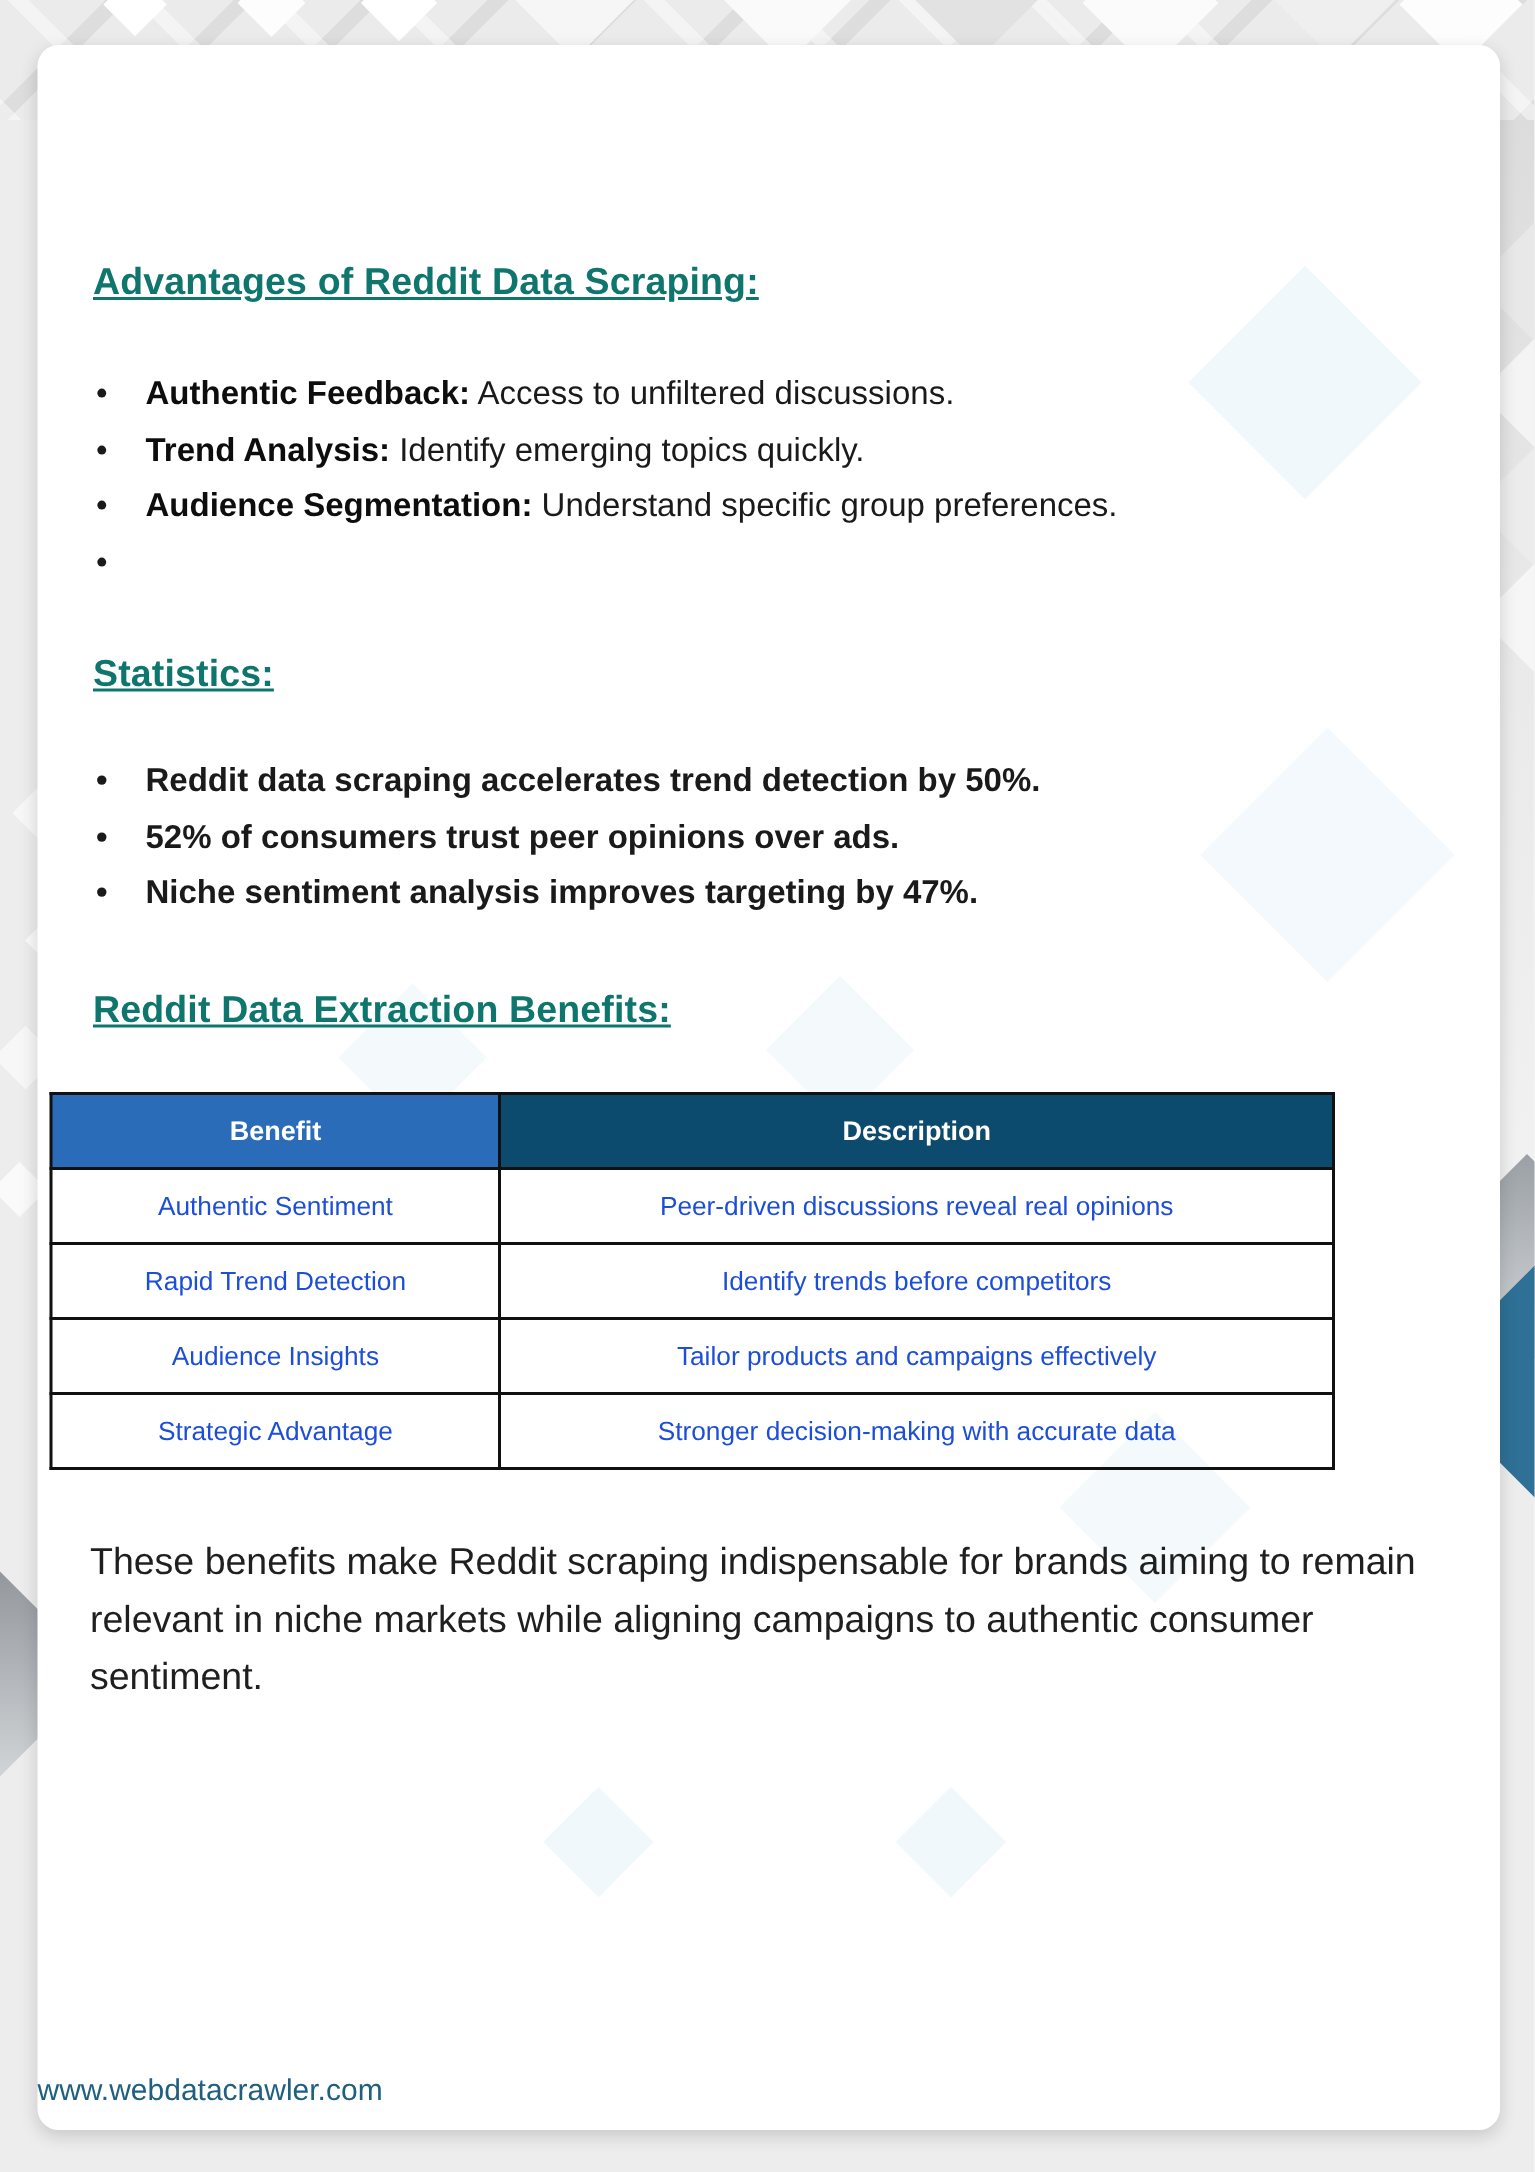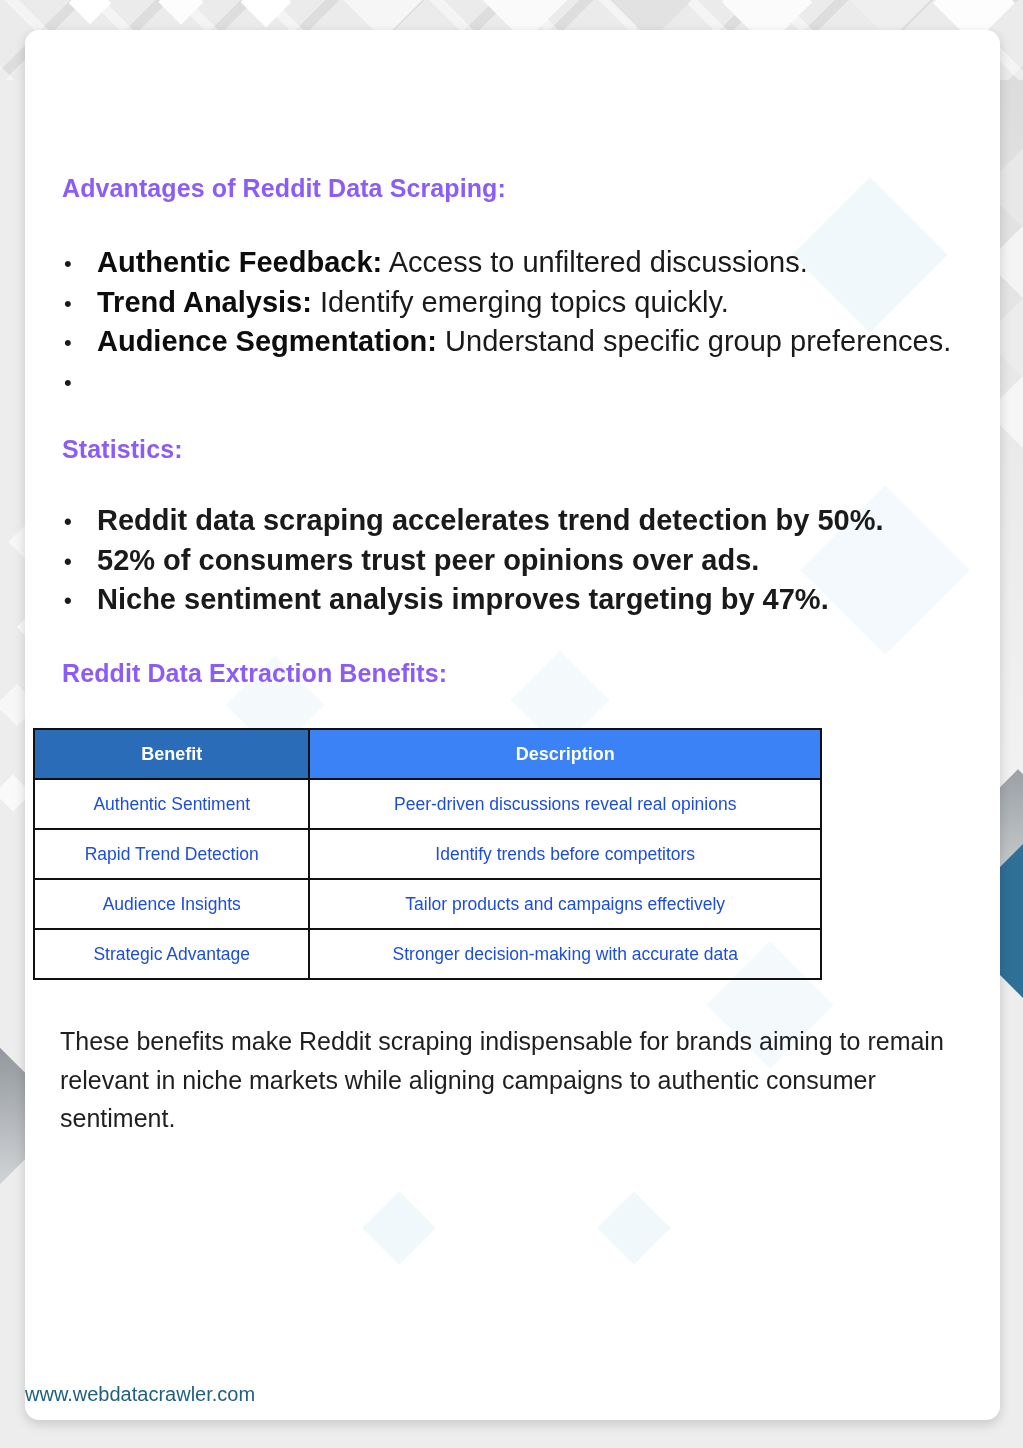--- a/index.html
+++ b/index.html
@@ -29,35 +29,36 @@
     position:absolute; left:25px; top:30px; width:975px; height:1390px;
     background:#ffffff; border-radius:14px;
     box-shadow:0 4px 12px rgba(0,0,0,.16);
     z-index:1; overflow:hidden;
   }
   .wm { position:absolute; transform:rotate(45deg); background:#f0f8fb; z-index:0; }
   .content { position:absolute; left:0; top:0; width:1023px; height:1448px; z-index:2; }
 
   
   .h-bold {
-    position:absolute; font-size:25px; font-weight:700; color:#8b5cf6;
+    position:absolute; font-size:25px; font-weight:700; color:#0f766e;
     letter-spacing:.1px;
+    text-decoration:underline;
   }
   ul.blist { position:absolute; list-style:none; }
   ul.blist li {
     display:flex; align-items:center;
-    font-size:29px; line-height:37.6px; color:#1a1a1a;
+    font-size:22px; line-height:37.6px; color:#1a1a1a;
   }
   ul.blist li .bullet { width:33px; flex:0 0 33px; }
   ul.blist li .bullet::before { content:"•"; font-size:22px; }
   ul.blist li .b { font-weight:700; color:#0d0d0d; white-space:pre; }
 
   
   table.benefits {
-    position:absolute; left:33px; top:728px; width:789px;
+    position:absolute; left:33px; top:728px; width:857px;
     border-collapse:collapse; table-layout:fixed;
   }
   table.benefits th, table.benefits td {
     border:2.5px solid #111111; text-align:center; vertical-align:middle;
   }
   table.benefits th {
     height:50px; font-size:18px; font-weight:700; color:#ffffff;
   }
   table.benefits td { height:50px; font-size:17.5px; color:#1d4ed8; }
   table.benefits col.c1 { width:35%; }
@@ -157,21 +158,21 @@
   <div class="h-bold" style="left:62px;top:659px;text-align:center;">Reddit Data Extraction Benefits:</div>
 
   <table class="benefits">
     <colgroup>
         <col class="c1">
         <col class="c2">
       </colgroup>
     <thead>
       <tr>
         <th style="background: rgb(42, 108, 184);">Benefit</th>
-        <th style="background: #3b82f6; margin-left: 22px;">Description</th>
+        <th style="background: #0c4a6e; margin-left: 22px;">Description</th>
       </tr>
     </thead>
     <tbody>
       <tr>
         <td>Authentic Sentiment</td>
         <td>Peer-driven discussions reveal real opinions</td>
       </tr>
       <tr>
         <td>Rapid Trend Detection</td>
         <td>Identify trends before competitors</td>

